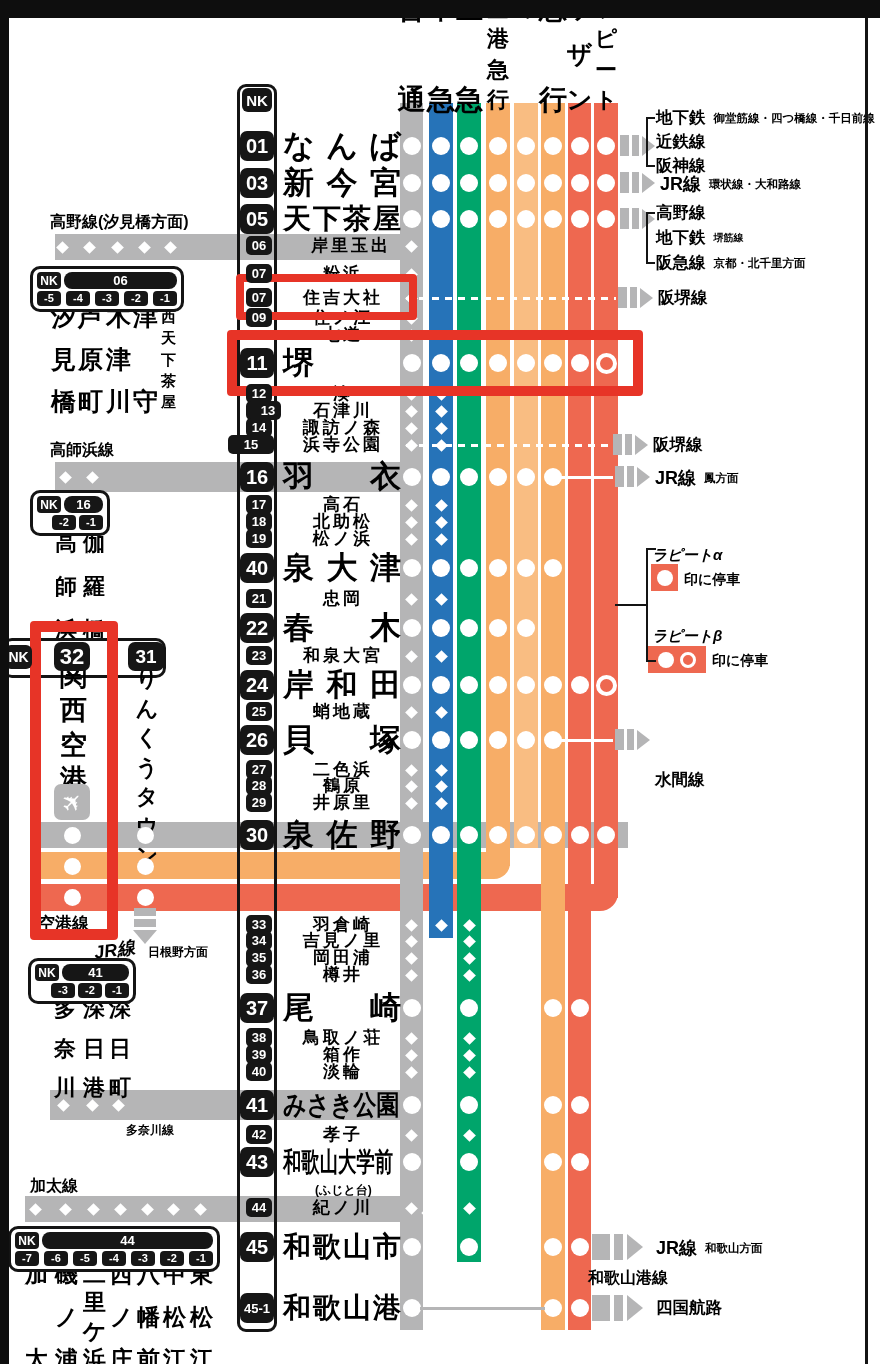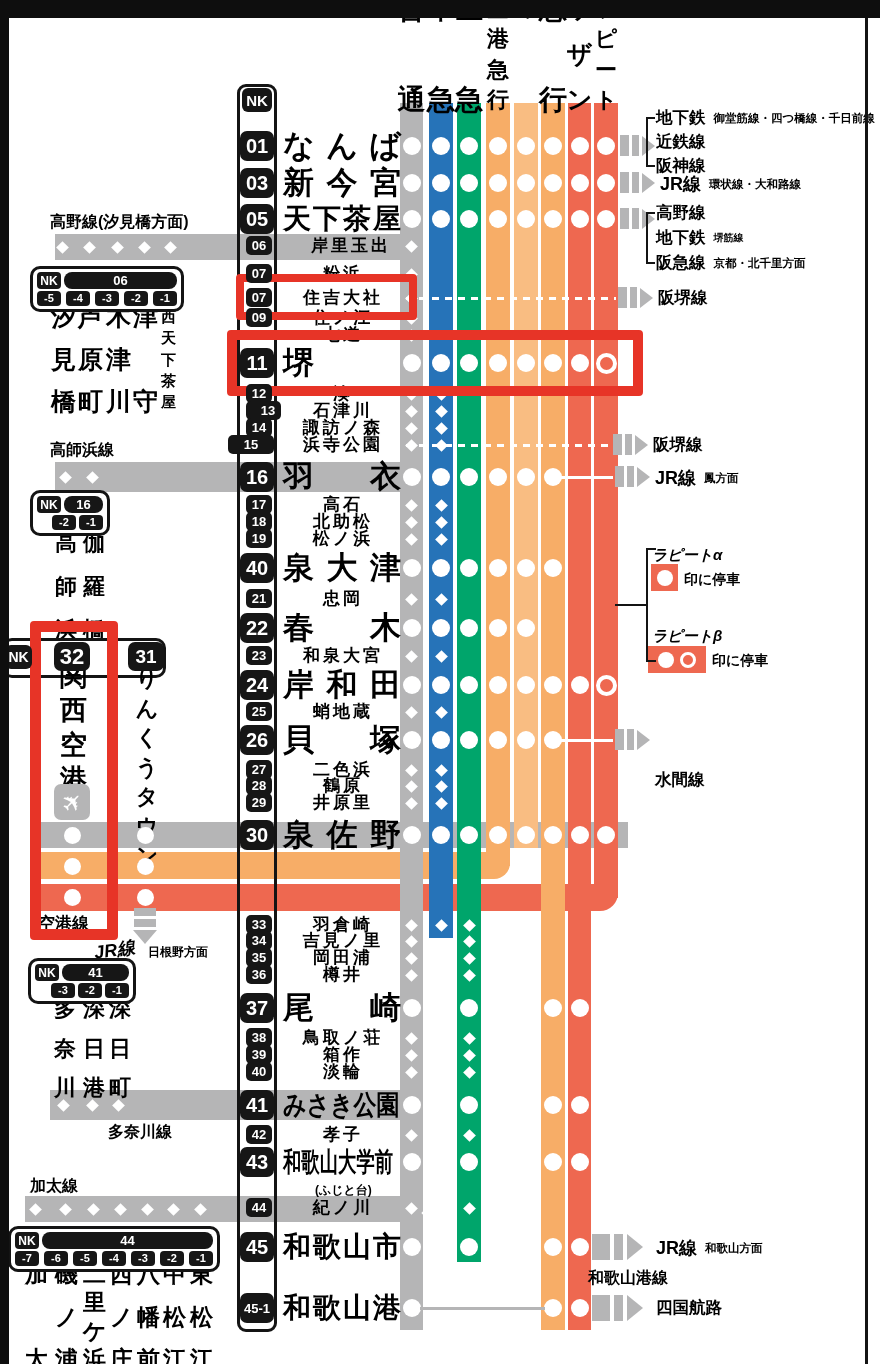--- a/index.html
+++ b/index.html
@@ -122,21 +122,21 @@
     </div>
     <div class="abs" style="left: 81px; top: 542px; width: 26px; height: 88px; display: flex; flex-direction: column; justify-content: space-between; align-items: center; font-weight: bold; font-size: 22px; line-height: 1px;">
       <span>伽</span>
       <span>羅</span>
       <span>橋</span>
     </div>
     <div class="abs" style="left: 50px; top: 1090px; width: 355px; height: 30px; background: rgb(181, 181, 182);"></div>
     <div class="abs" style="left: 58.5px; top: 1100.5px; width: 9px; height: 9px; background: rgb(255, 255, 255); transform: rotate(45deg);"></div>
     <div class="abs" style="left: 87.5px; top: 1100.5px; width: 9px; height: 9px; background: rgb(255, 255, 255); transform: rotate(45deg);"></div>
     <div class="abs" style="left: 113.5px; top: 1100.5px; width: 9px; height: 9px; background: rgb(255, 255, 255); transform: rotate(45deg);"></div>
-    <div class="abs bold" style="left: 108px; top: 1122px; font-size: 16px;">多奈川線</div>
+    <div class="abs bold" style="left: 126px; top: 1122px; font-size: 12px;">多奈川線</div>
     <div class="abs nk-box" style="left: 28px; top: 958px; width: 108px; height: 46px;">
       <div class="nk-row">
         <div class="badge" style="width: 24px; height: 17px; font-size: 12px; border-radius: 4px;">NK</div>
         <div class="badge" style="flex: 1 1 0%; height: 17px; font-size: 13px; border-radius: 8px;">41</div>
       </div>
       <div class="nk-row" style="justify-content: flex-end;">
         <div class="badge" style="width: 24px; height: 15px; font-size: 11px; border-radius: 4px;">-3</div>
         <div class="badge" style="width: 24px; height: 15px; font-size: 11px; border-radius: 4px;">-2</div>
         <div class="badge" style="width: 24px; height: 15px; font-size: 11px; border-radius: 4px;">-1</div>
       </div>

